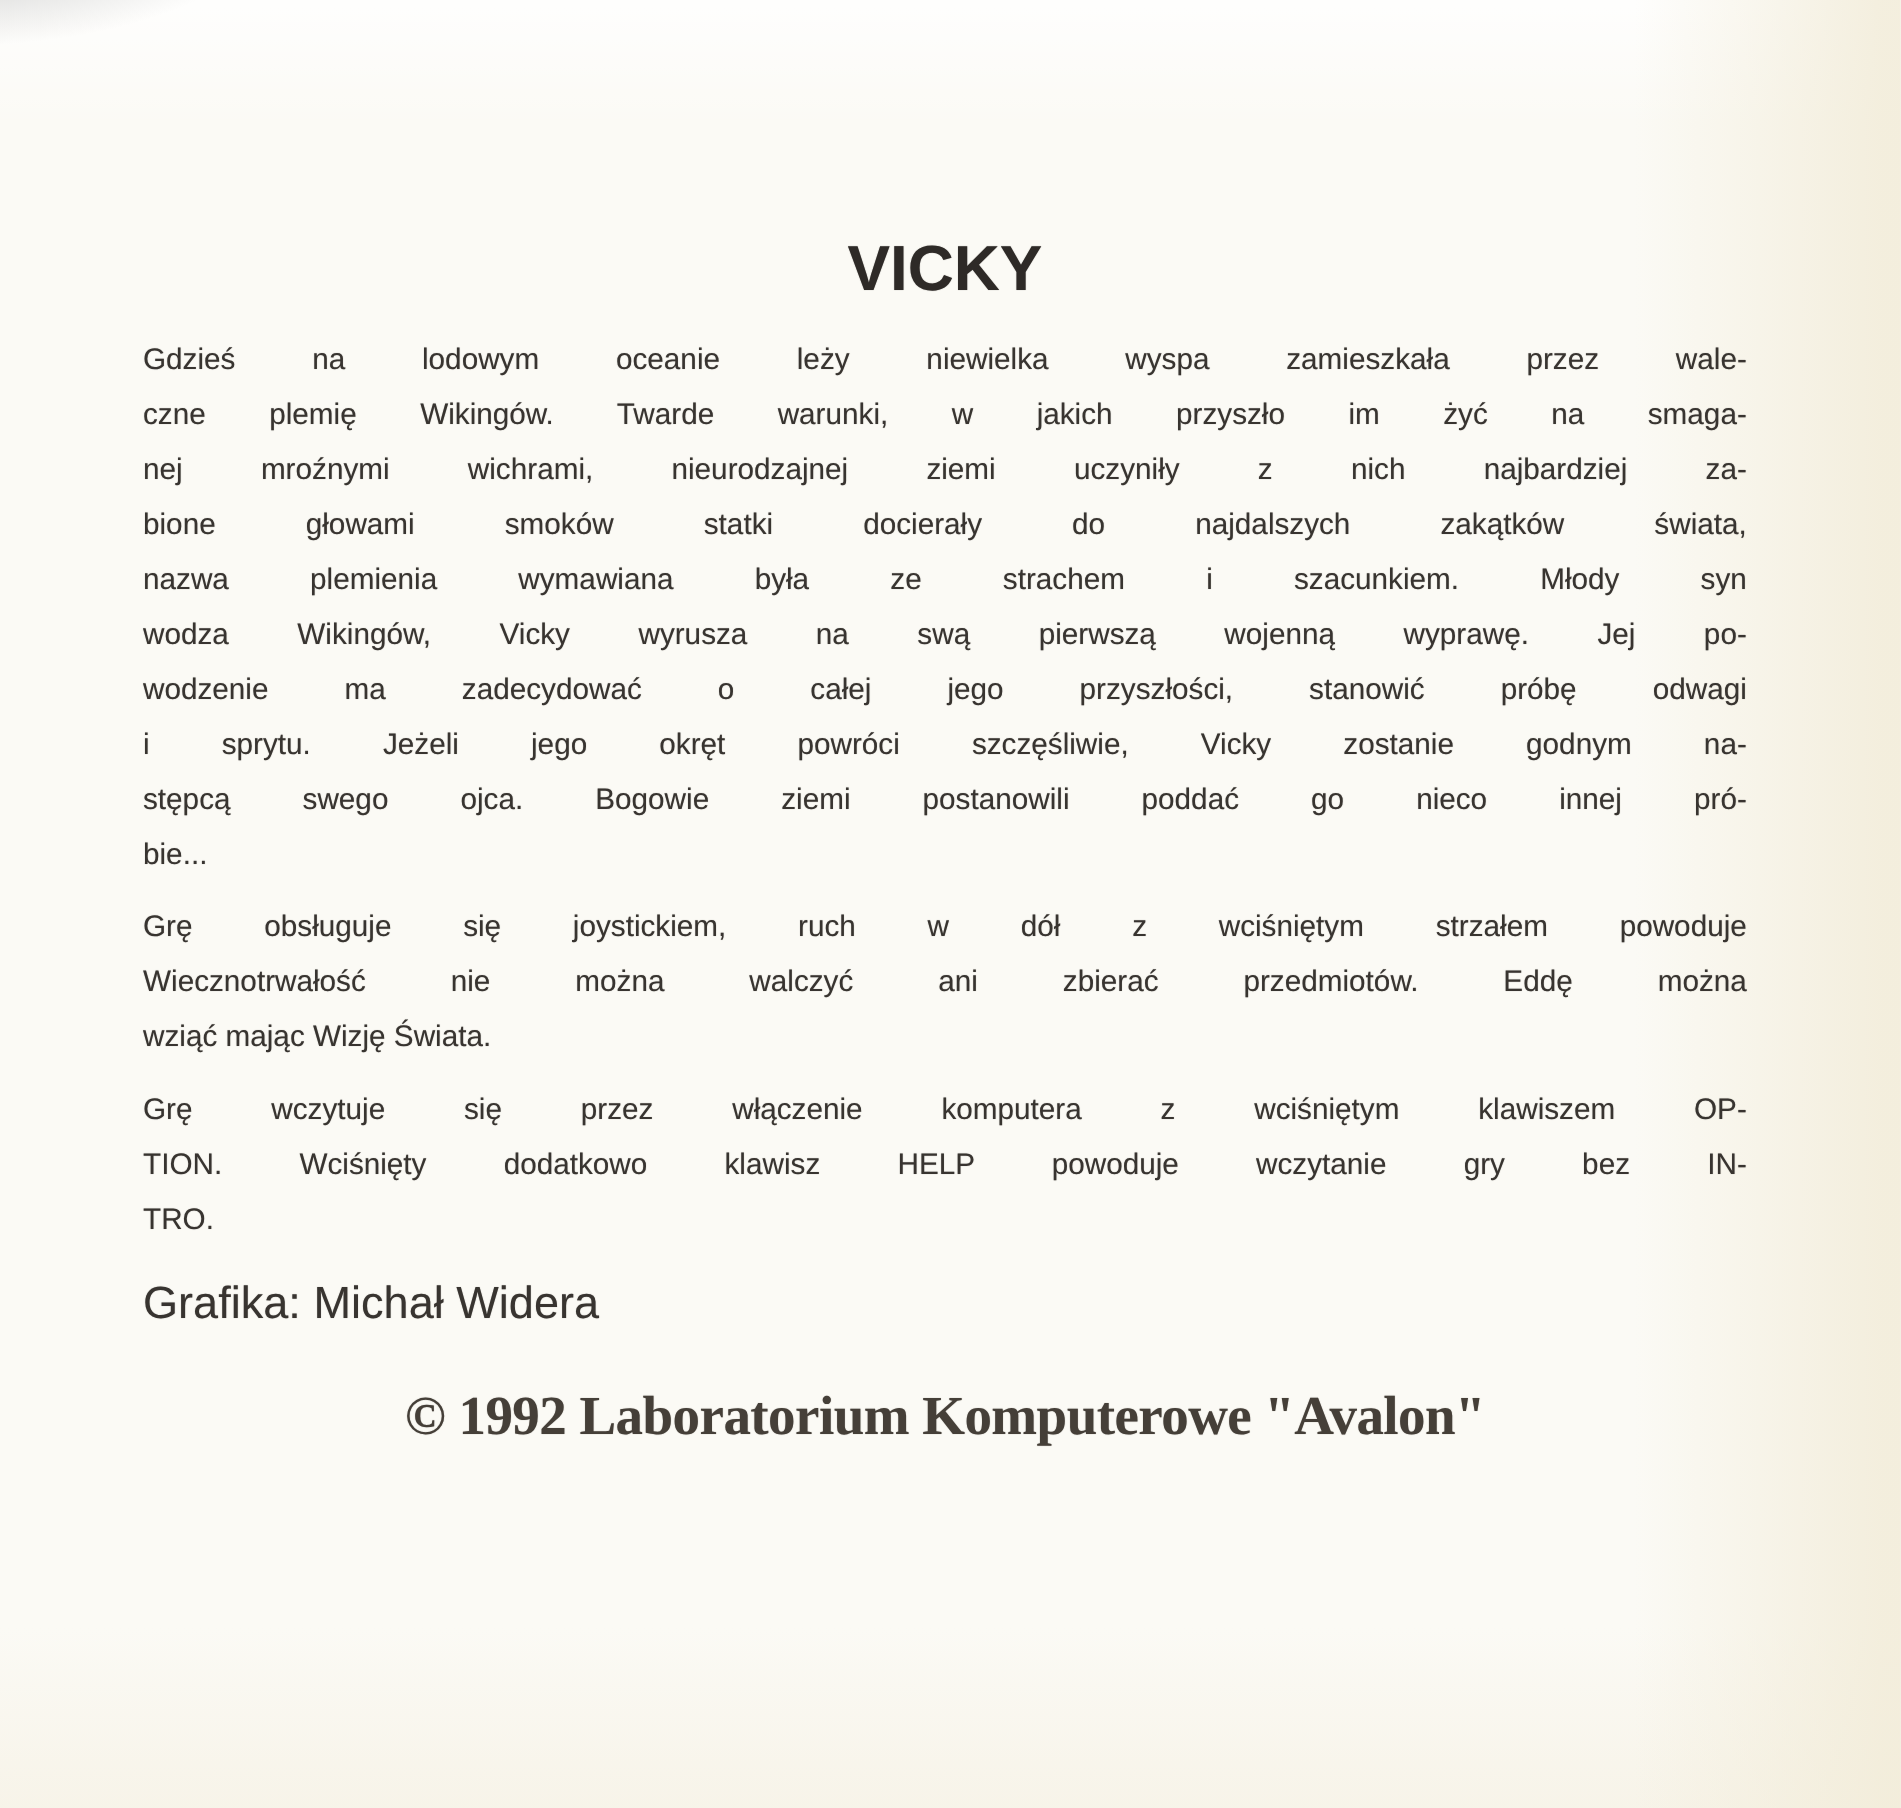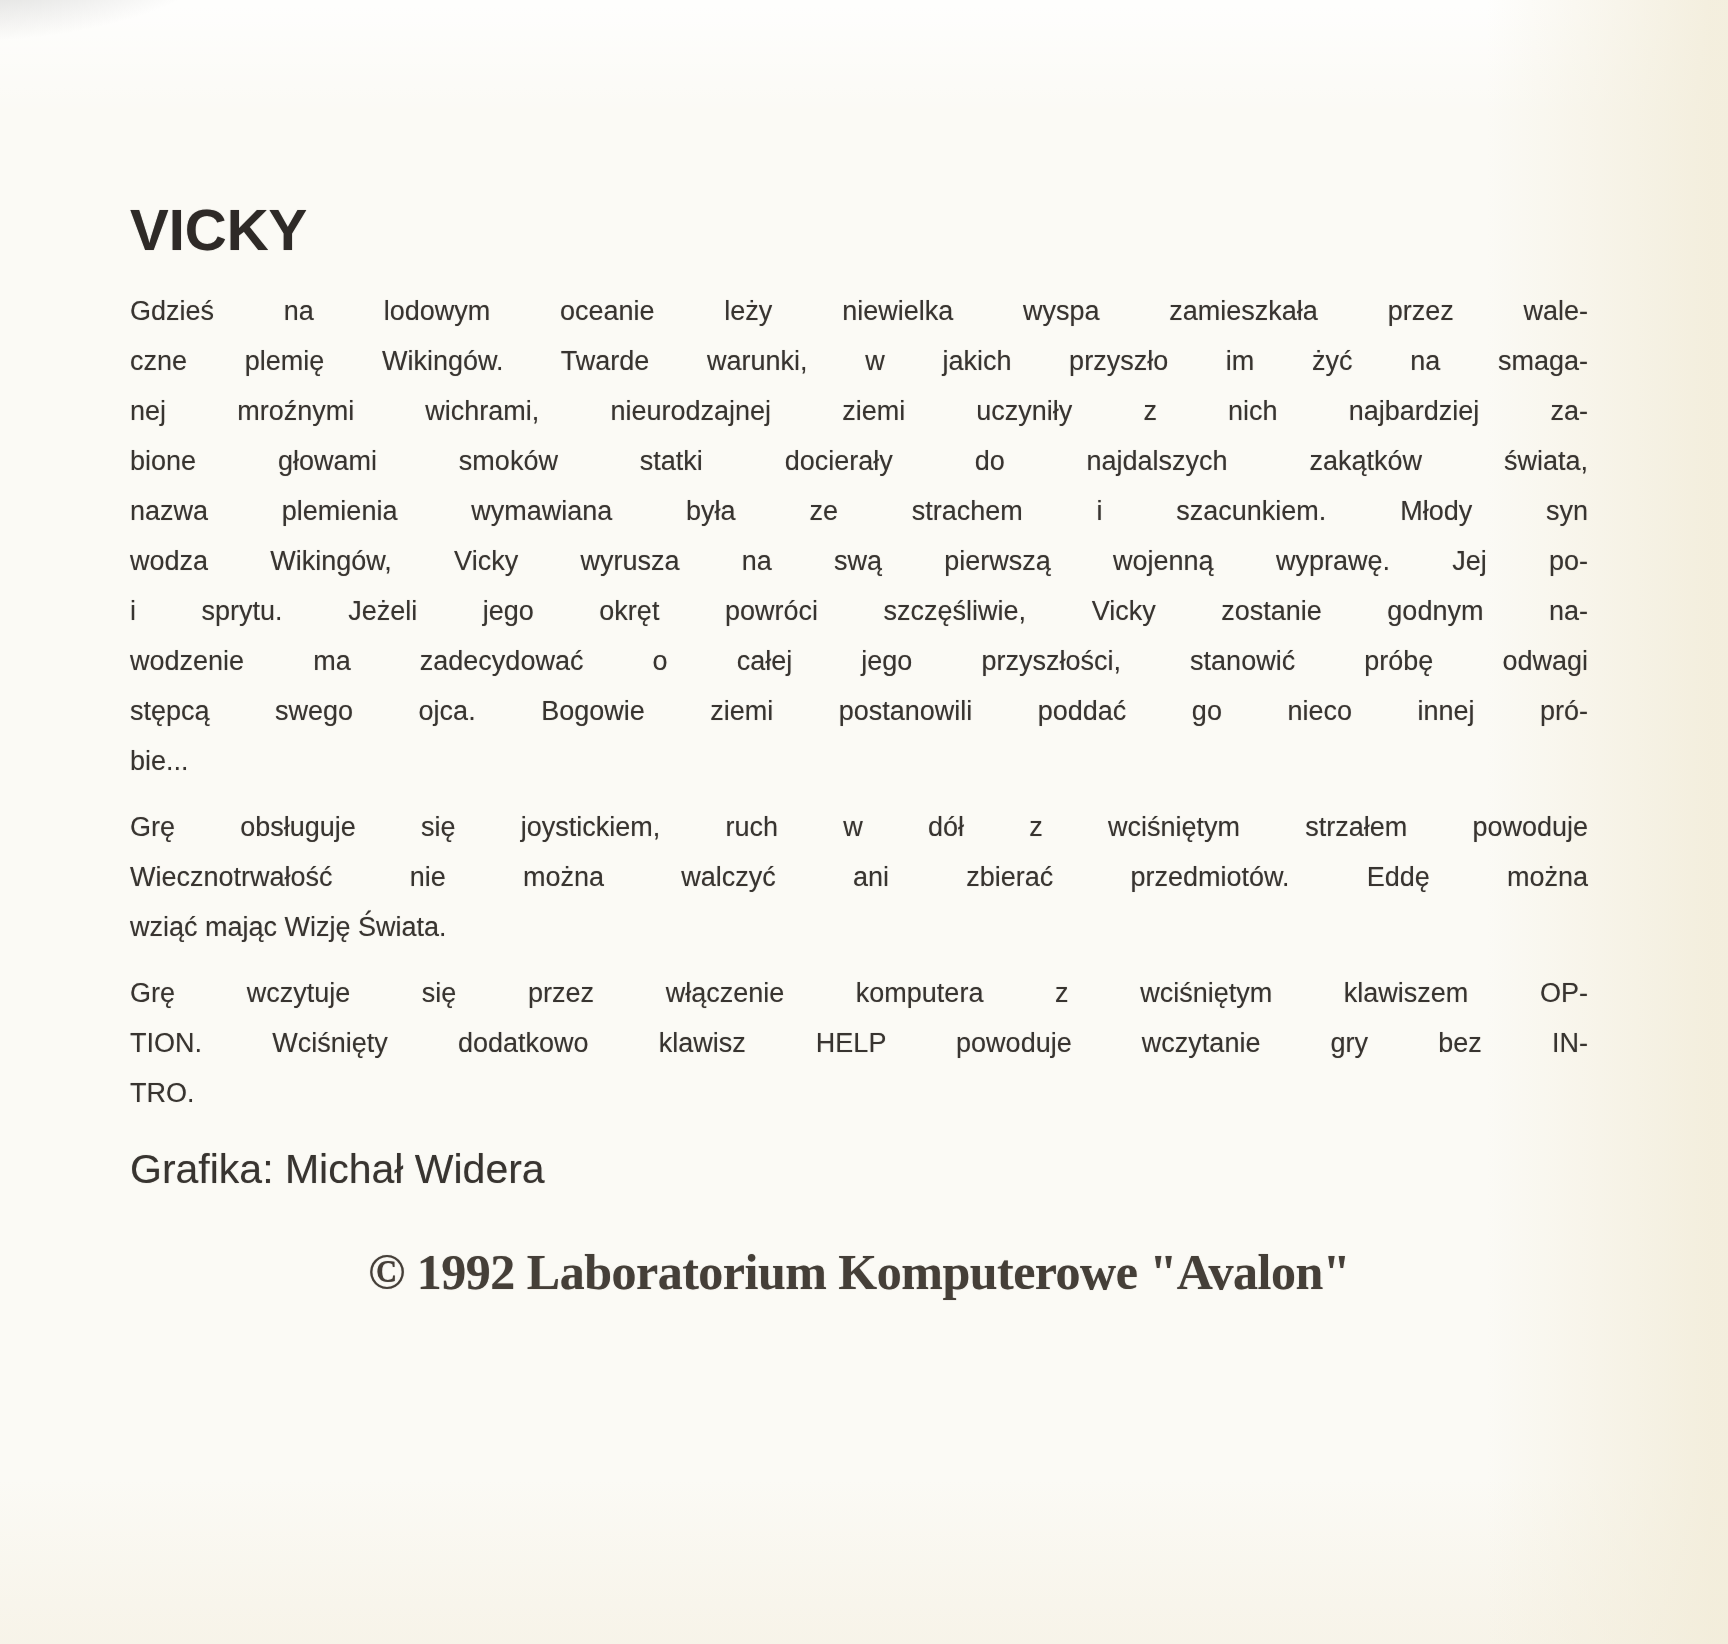--- a/index.html
+++ b/index.html
@@ -20,25 +20,25 @@
     font-family: "Liberation Sans", sans-serif;
     color: #383430;
   }
   .content {
     position: absolute;
     left: 130px;
     right: 140px;
     top: 200px;
   }
   .title {
-    margin: 0 0 26px 0;
+    margin: 15px 0 26px 0;
     font-size: 58px;
     line-height: 60px;
     font-weight: bold;
-    text-align: left;
+    text-align: center;
     letter-spacing: 0px;
     color: #2e2a27;
     text-shadow: 0 0 1px rgba(46,42,39,0.45);
   }
   .para {
     margin: 0 0 16px 0;
   }
   .line {
     font-size: 27px;
     line-height: 50px;
@@ -80,22 +80,22 @@
 
     <h1 class="title">VICKY</h1>
 
     <div class="para">
       <div class="line">Gdzieś na lodowym oceanie leży niewielka wyspa zamieszkała przez wale-</div>
       <div class="line">czne plemię Wikingów. Twarde warunki, w jakich przyszło im żyć na smaga-</div>
       <div class="line">nej mroźnymi wichrami, nieurodzajnej ziemi uczyniły z nich najbardziej za-</div>
       <div class="line">bione głowami smoków statki docierały do najdalszych zakątków świata,</div>
       <div class="line">nazwa plemienia wymawiana była ze strachem i szacunkiem. Młody syn</div>
       <div class="line">wodza Wikingów, Vicky wyrusza na swą pierwszą wojenną wyprawę. Jej po-</div>
+      <div class="line">wodzenie ma zadecydować o całej jego przyszłości, stanowić próbę odwagi</div>
       <div class="line">i sprytu. Jeżeli jego okręt powróci szczęśliwie, Vicky zostanie godnym na-</div>
-      <div class="line">wodzenie ma zadecydować o całej jego przyszłości, stanowić próbę odwagi</div>
       <div class="line">stępcą swego ojca. Bogowie ziemi postanowili poddać go nieco innej pró-</div>
       <div class="line para-end">bie...</div>
     </div>
 
     <div class="para">
       <div class="line">Grę obsługuje się joystickiem, ruch w dół z wciśniętym strzałem powoduje</div>
       <div class="line">Wiecznotrwałość nie można walczyć ani zbierać przedmiotów. Eddę można</div>
       <div class="line para-end">wziąć mając Wizję Świata.</div>
     </div>
 

